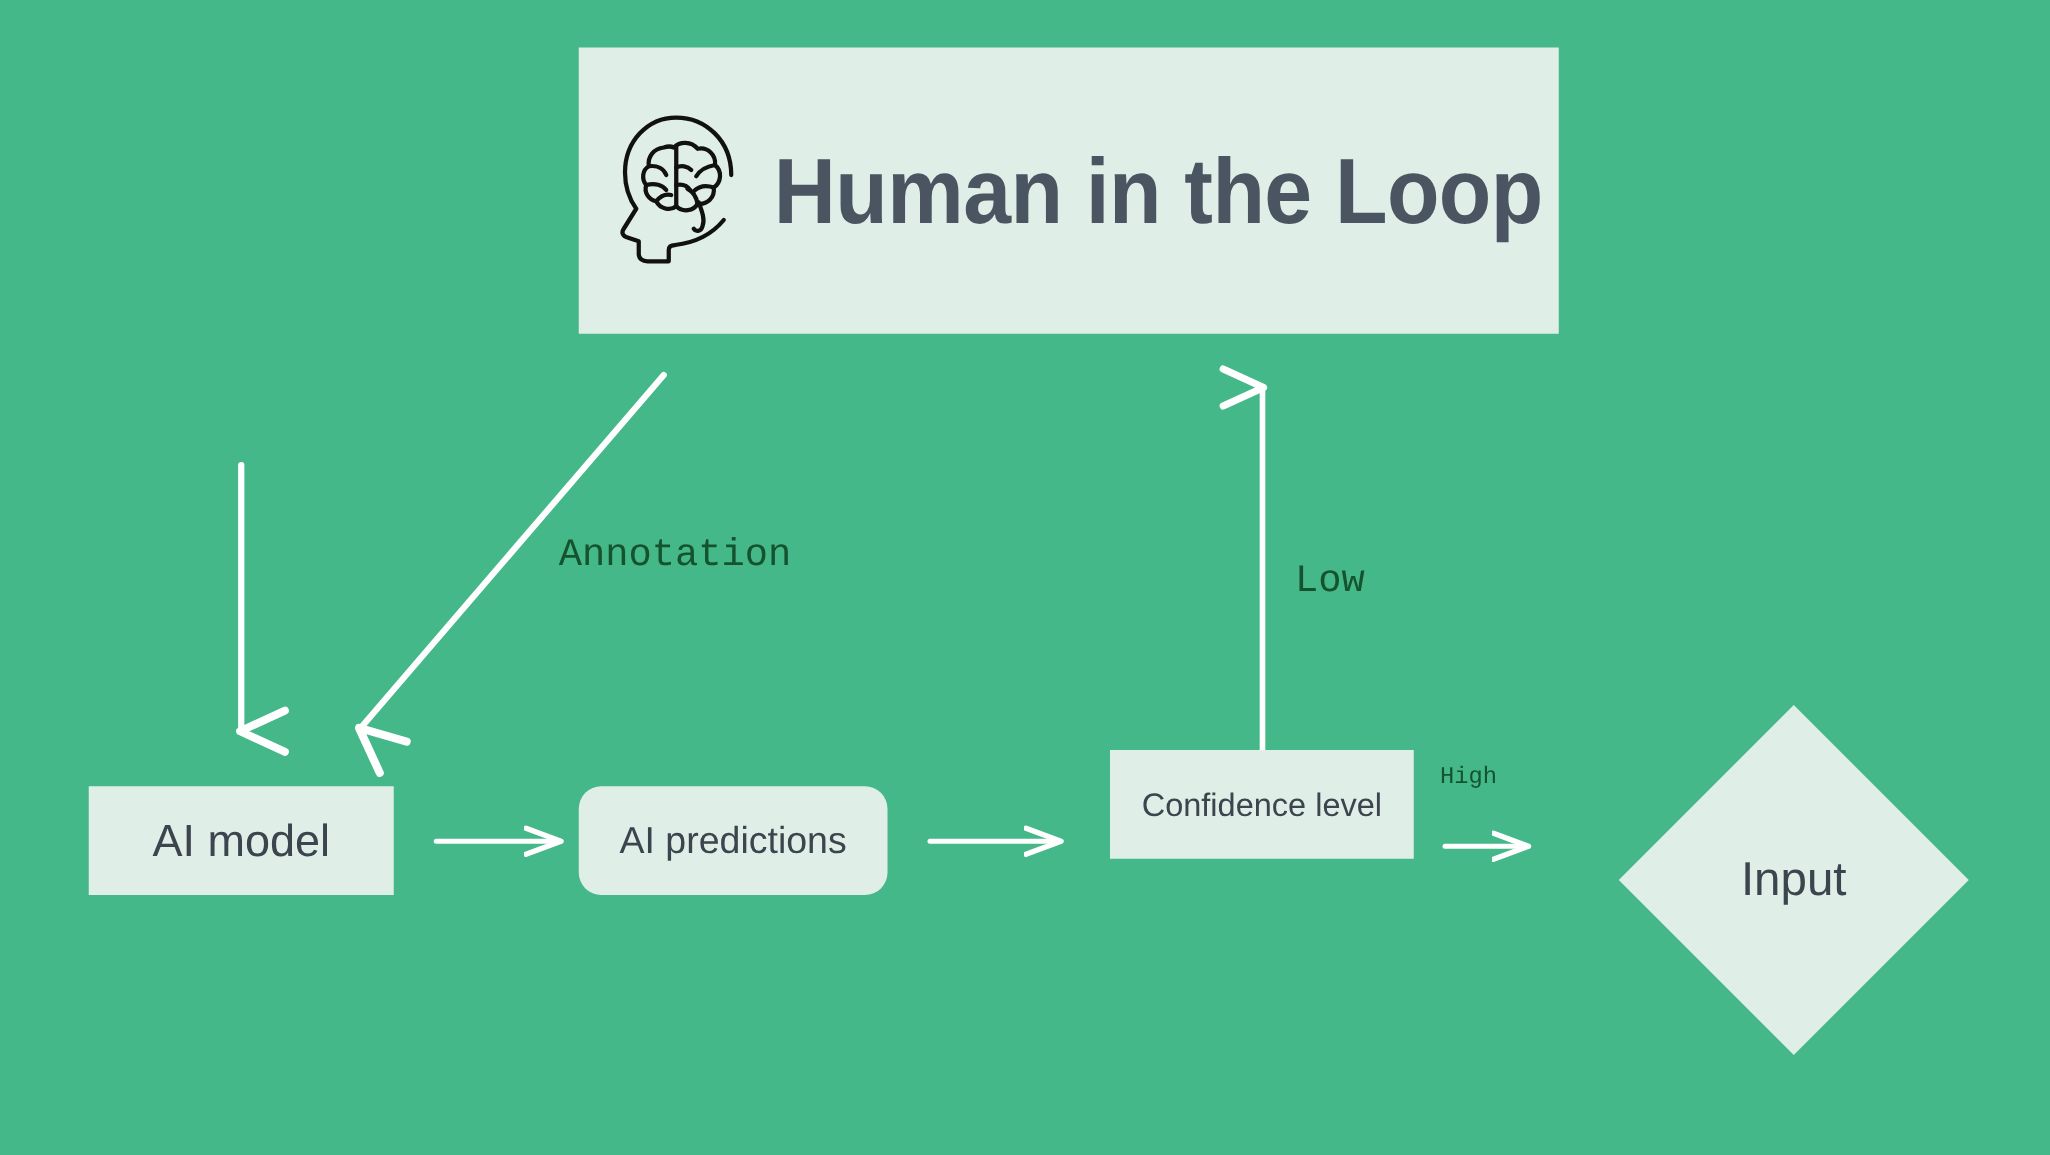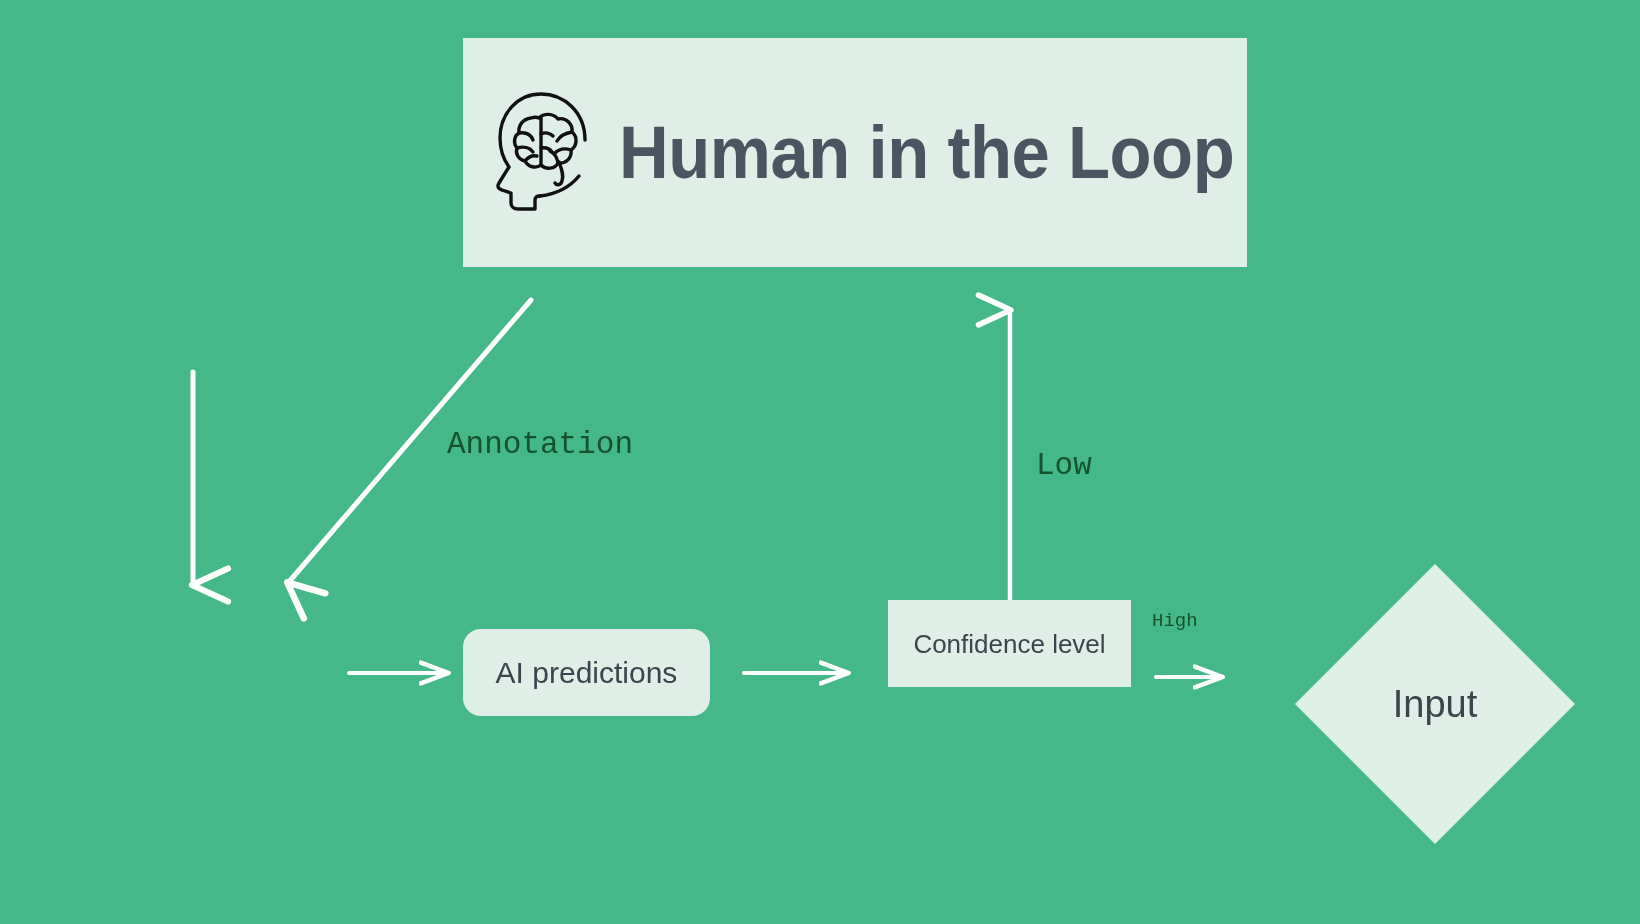--- a/index.html
+++ b/index.html
@@ -236,20 +236,21 @@
         <path d="M72 74 C75 82 77 88 75 93 C74 97 70 98 68 95"></path>
       </g>
     </svg>
     <div id="hitl-title">Human in the Loop</div>
   </div>
 
   <div id="label-annotation" class="abs edge-label">Annotation</div>
   <div id="label-low" class="abs edge-label">Low</div>
   <div id="label-high" class="abs edge-label">High</div>
 
+  <div id="box-ai-model" class="abs pbox">AI model</div>
 
   <div id="box-ai-predictions" class="abs pbox">AI predictions</div>
 
   <div id="box-confidence" class="abs pbox">Confidence level</div>
 
   <div id="output-diamond" class="abs">
     <div id="output-diamond-shape"></div>
     <div id="output-label">Input</div>
   </div>
 

